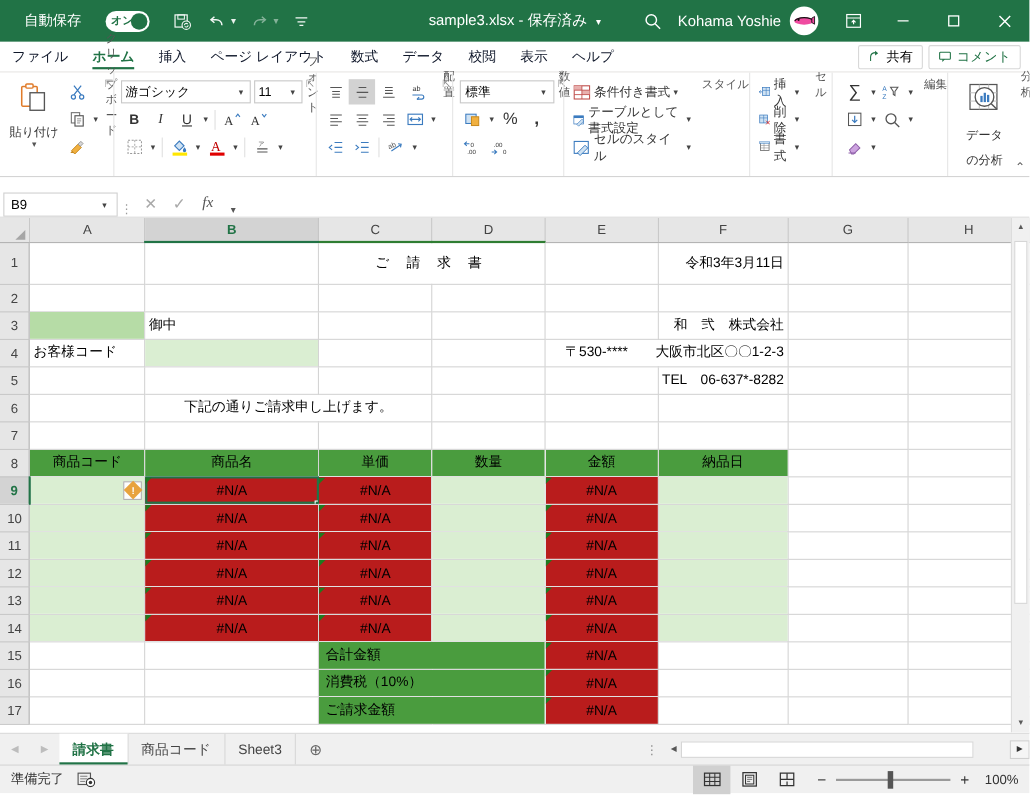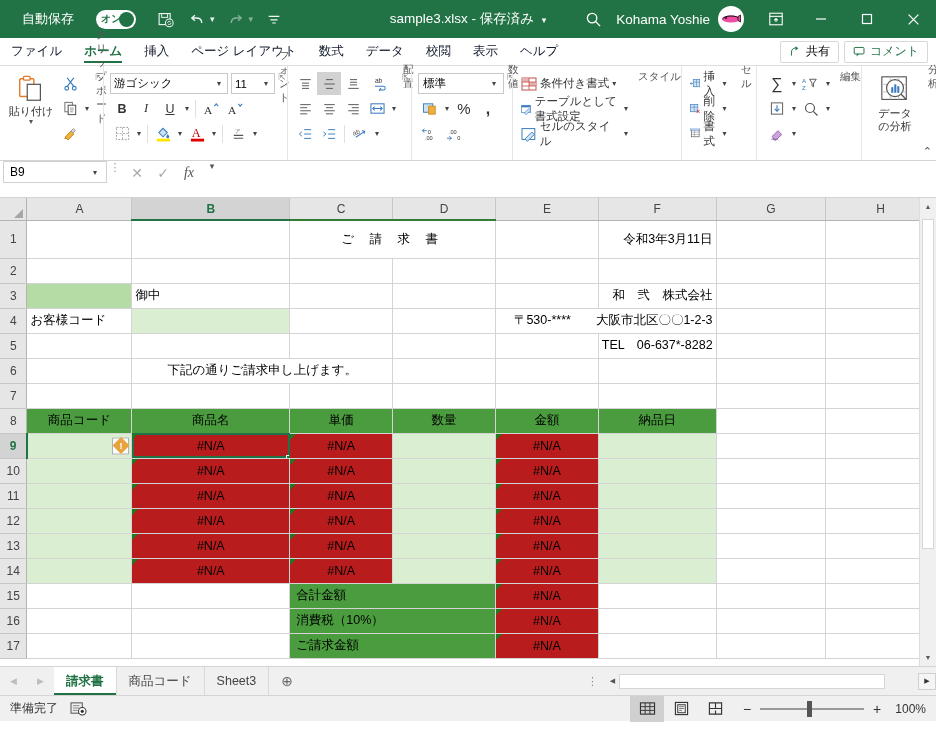--- a/index.html
+++ b/index.html
@@ -82,21 +82,21 @@
   .rgroup-body { flex: 1; display: flex; align-items: flex-start; padding: 2px 4px; }
   .rgroup-label {
     height: 15px; font-size: 10.5px; color: #555; text-align: center;
     display: flex; align-items: center; justify-content: flex-start; position: relative;
   }
   .rgroup-label .dlg { position: absolute; right: 4px; font-size: 9px; color: #888; }
   .bigbtn {
     width: 54px; display: flex; flex-direction: column; align-items: center;
     justify-content: flex-start; padding-top: 3px; font-size: 11px; color: #333;
   }
-  .bigbtn .lbl { margin-top: 1px; line-height: 1.1; text-align: left; }
+  .bigbtn .lbl { margin-top: 11px; line-height: 1.1; text-align: left; }
   .bigbtn .car { font-size: 8px; color: #555; }
   .smallcol { display: flex; flex-direction: column; justify-content: flex-start; }
   .srow { display: flex; align-items: center; height: 25px; }
   .sbtn {
     min-width: 24px; height: 23px; display: flex; align-items: center; justify-content: center;
     font-size: 12.5px; color: #333; padding: 0 2px;
   }
   .sbtn.on { background: #d2d2d2; }
   .car { font-size: 8px; color: #444; padding: 0 3px; }
   .vsep { width: 1px; height: 18px; background: #e0e0e0; margin: 0 3px; }
@@ -113,21 +113,21 @@
   .numfmt {
     width: 86px; height: 21px; border: 1px solid #c8c8c8; font-size: 11.5px;
     display: flex; align-items: center; padding: 0 4px; background: #fff;
   }
   .numfmt .nf-t { flex: 1; }
   .mrow { display: flex; align-items: center; height: 25px; font-size: 11.5px; color: #333; padding: 0 3px; }
   .mrow .mlbl { margin-left: 3px; }
   .collapse { position: absolute; right: 4px; bottom: 2px; font-size: 11px; color: #555; }
 
   
-  .fbar { height: 37px; display: flex; align-items: flex-start; background: #fff; padding: 0 3px;
+  .fbar { height: 37px; display: flex; align-items: flex-end; background: #fff; padding: 0 3px;
           border-bottom: 1px solid #d4d4d4; }
   .namebox {
     width: 104px; height: 22px; border: 1px solid #d0d0d0; background: #fff;
     display: flex; align-items: center; padding: 0 6px; font-size: 12px;
   }
   .namebox .nb-t { flex: 1; }
   .fb-dots { width: 16px; text-align: center; color: #9a9a9a; font-size: 11px; }
   .fb-btns { display: flex; align-items: center; border: 1px solid transparent; }
   .fb-btn { width: 26px; height: 22px; display: flex; align-items: center; justify-content: center;
             font-size: 14px; color: #a9a9a9; }

